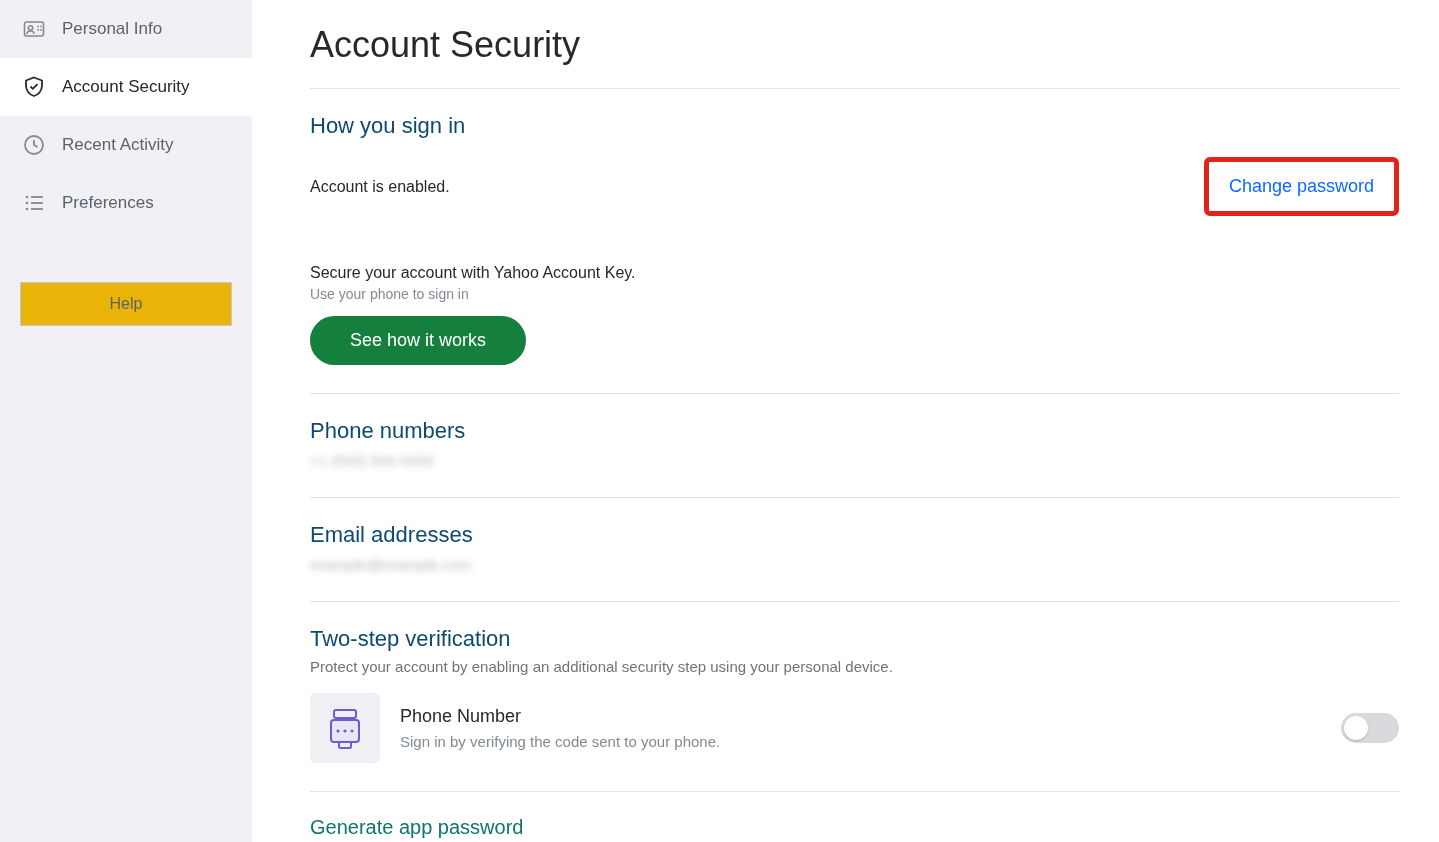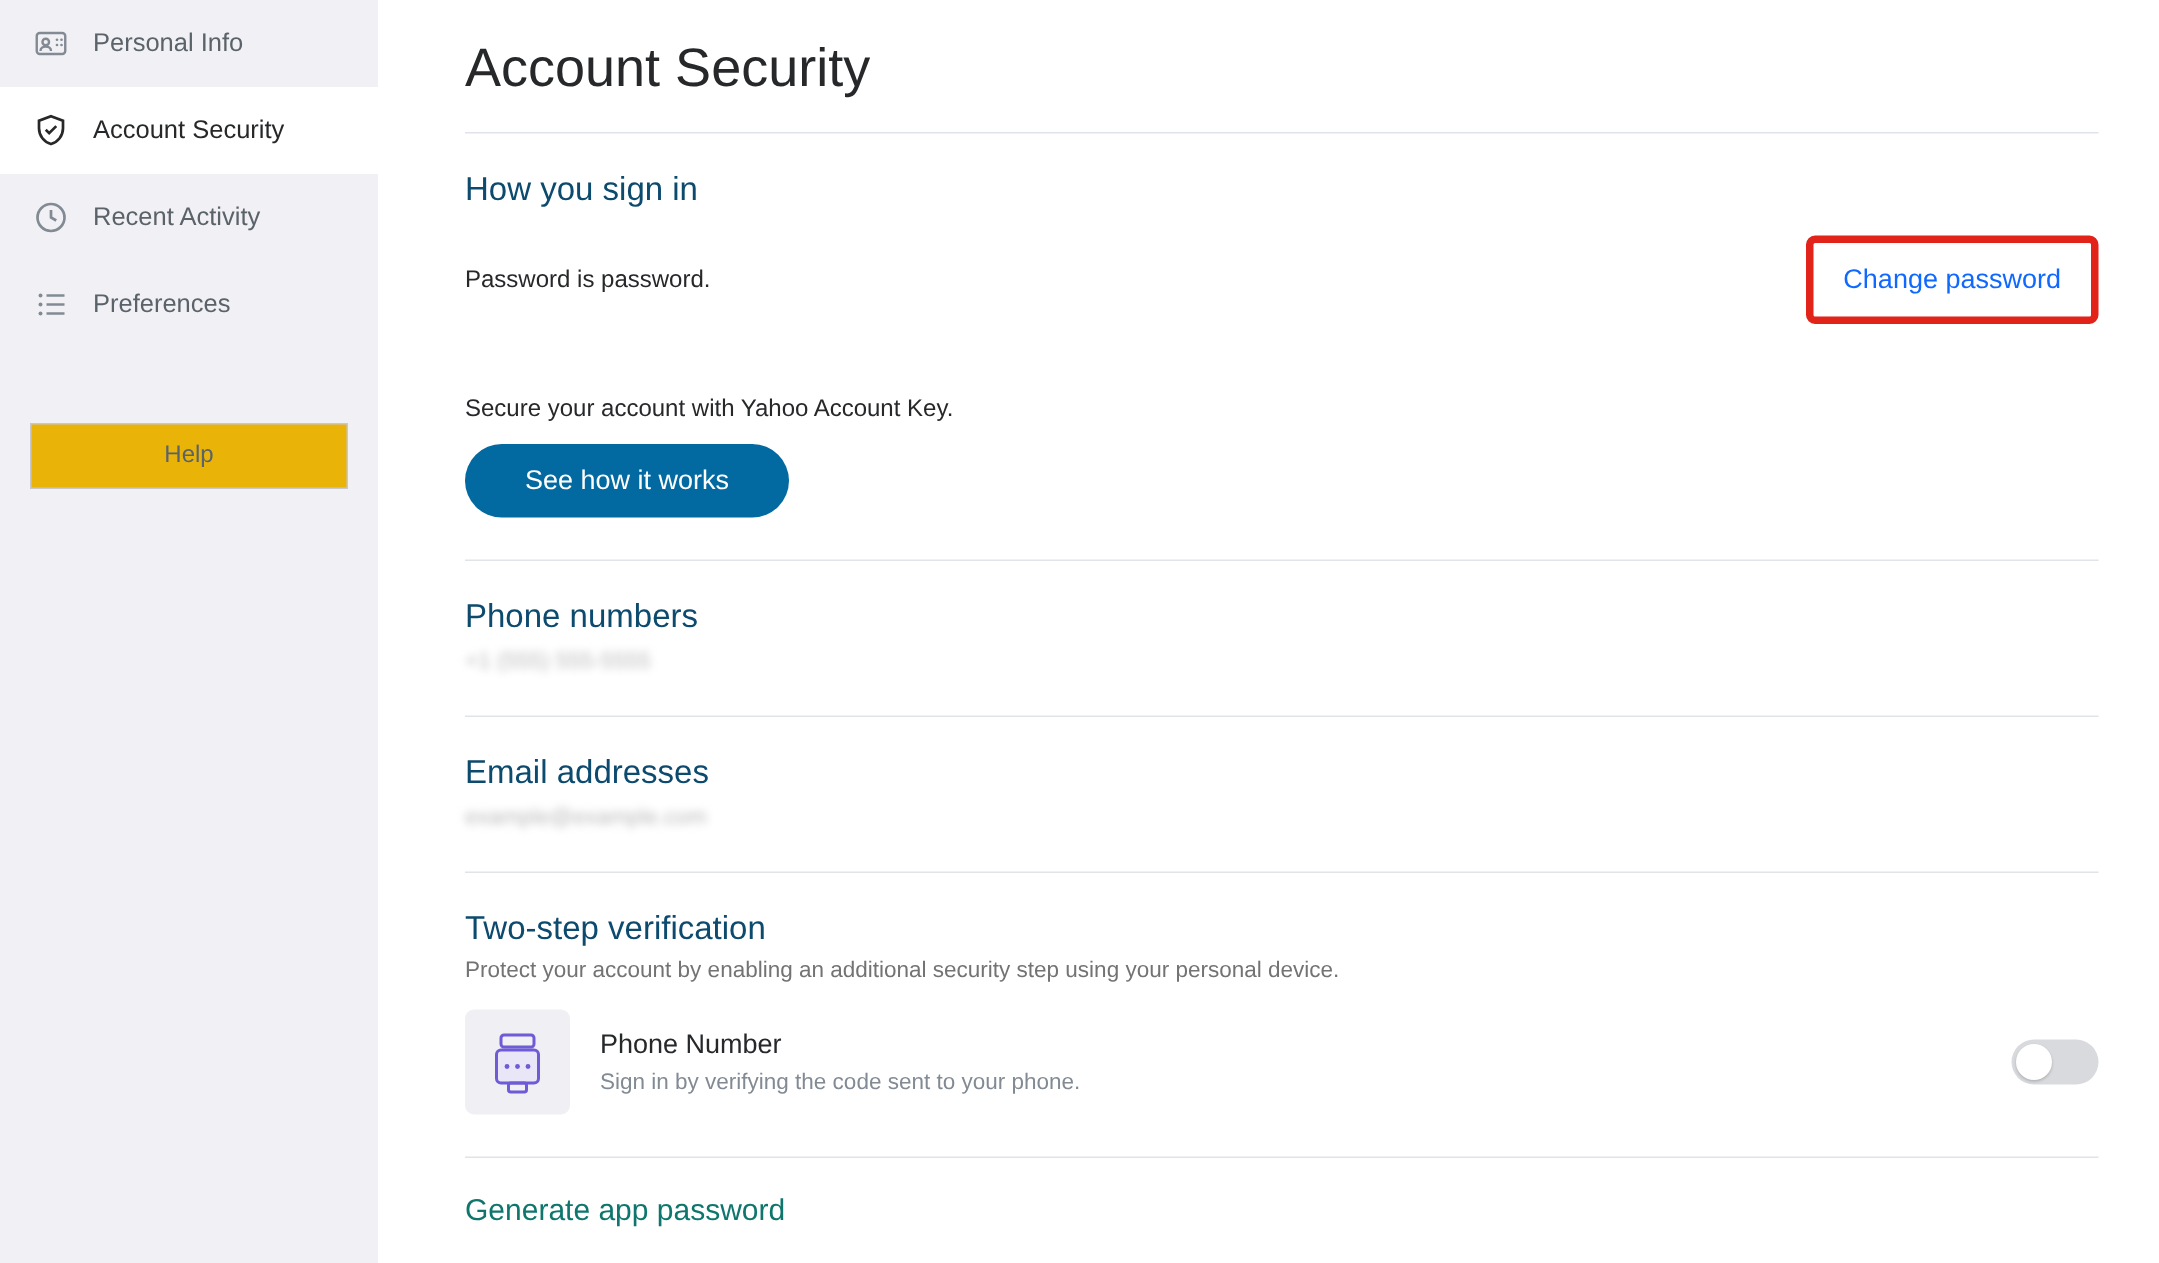--- a/index.html
+++ b/index.html
@@ -96,21 +96,21 @@
       color: #0f69ff;
       font-size: 18px;
       cursor: pointer;
     }
     .account-key-block { margin-top: 48px; }
     .account-key-title { font-size: 16px; color: #26282a; }
     .account-key-sub { font-size: 14px; color: #828a93; margin-top: 4px; }
     .pill-btn {
       margin-top: 14px;
       display: inline-block;
-      background: #0369a1;
+      background: #15803d;
       color: #fff;
       font-size: 18px;
       padding: 14px 40px;
       border-radius: 30px;
       cursor: pointer;
       border: none;
     }
     .blurred-value {
       margin-top: 8px;
       color: #b9b9b9;
@@ -214,27 +214,28 @@
     <span>Help</span>
   </div>
 </nav>
 
 <main class="main">
   <h1 class="page-title">Account Security</h1>
 
   <section class="section">
     <div class="section-title">How you sign in</div>
     <div class="signin-row">
-      <div class="signin-status">Password is password.</div>
+      <div class="signin-status">Account is enabled.</div>
       <div class="change-password-wrap">
         <span class="change-password-link">Change password</span>
       </div>
     </div>
     <div class="account-key-block">
       <div class="account-key-title">Secure your account with Yahoo Account Key.</div>
+      <div class="account-key-sub">Use your phone to sign in</div>
       <button class="pill-btn">See how it works</button>
     </div>
   </section>
 
   <section class="section">
     <div class="section-title">Phone numbers</div>
     <div class="blurred-value">+1 (555) 555-5555</div>
   </section>
 
   <section class="section">

